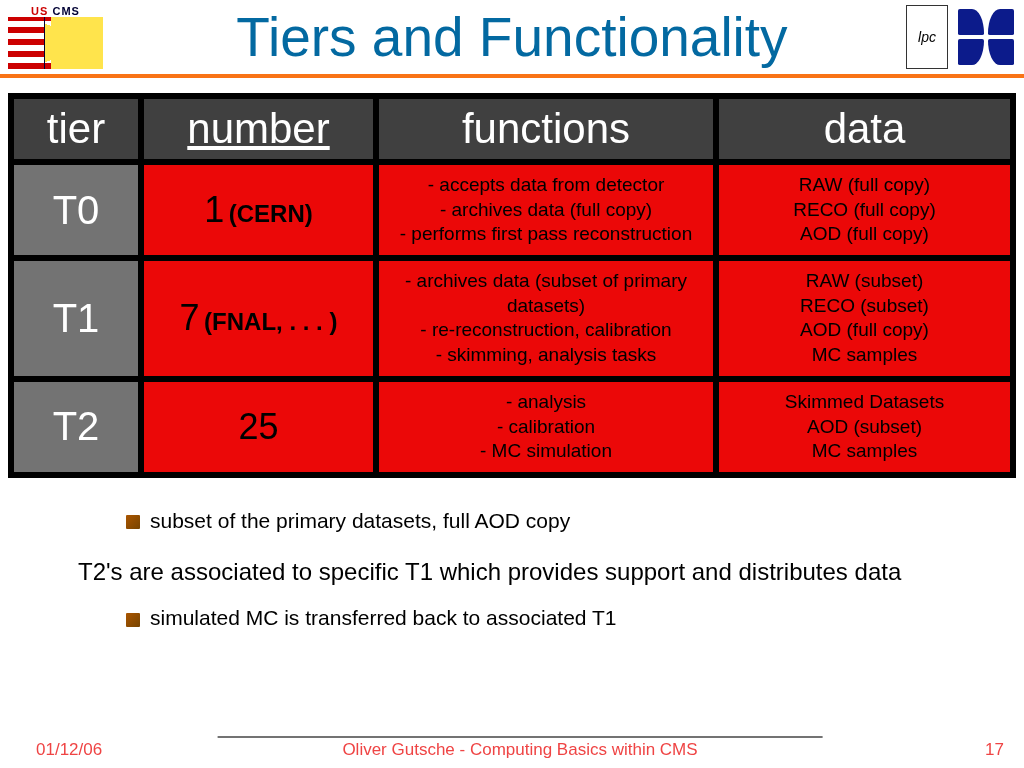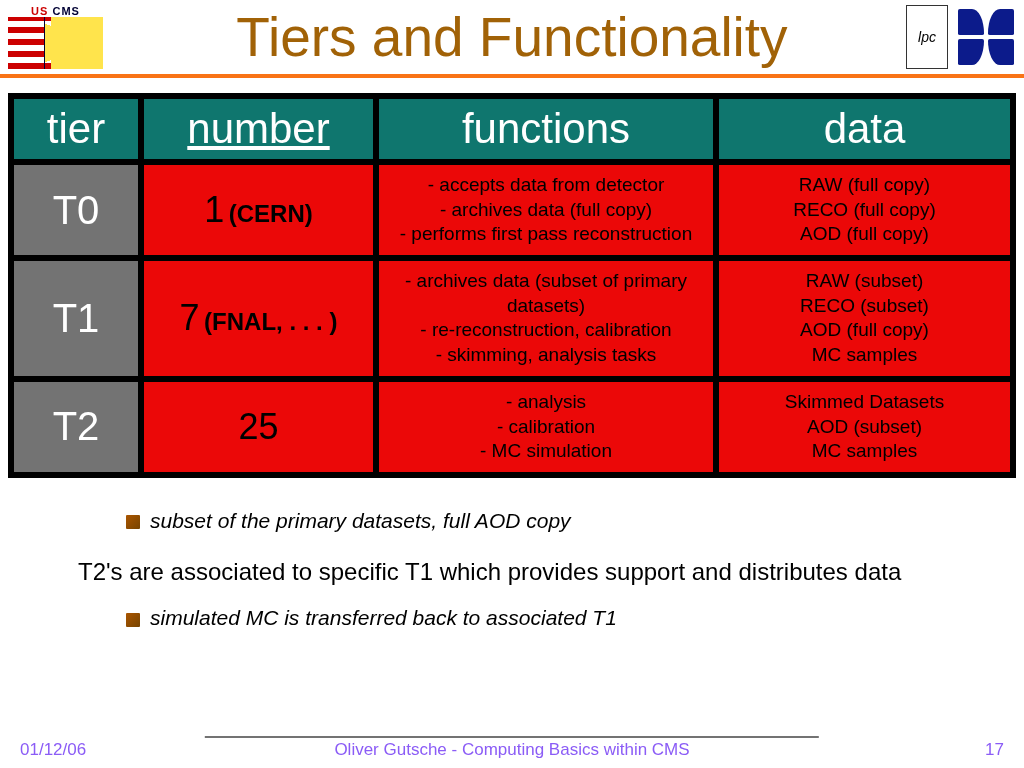--- a/index.html
+++ b/index.html
@@ -54,21 +54,21 @@
       bottom: 0;
       right: 0;
       background: radial-gradient(ellipse 80% 120% at 0% 50%, #ffe44c 30%, transparent 30%);
       border-left: 1px solid #003;
     }
     .title {
       flex: 1;
       text-align: center;
       font-size: 55px;
       font-weight: normal;
-      color: #a16207;
+      color: #0369a1;
     }
     .logo-right {
       display: flex;
       align-items: center;
       gap: 8px;
     }
     .lpc-logo {
       width: 42px;
       height: 64px;
       border: 1px solid #333;
@@ -110,21 +110,21 @@
       background: #000;
       border: 3px solid #000;
     }
     .table td, .table th {
       border: 3px solid #000;
       text-align: center;
       vertical-align: middle;
       padding: 8px 6px;
     }
     .table th {
-      background: #0f766e;
+      background: #404040;
       color: #fff;
       font-size: 42px;
       font-weight: normal;
       padding: 6px;
     }
     .table td.blue {
       background: #737373;
       color: #fff;
       font-size: 40px;
       font-weight: normal;
@@ -148,43 +148,42 @@
       color: #000;
     }
     .below-text .item {
       margin-bottom: 8px;
     }
     .below-text .sub {
       font-size: 21px;
       padding-left: 48px;
       margin-top: 12px;
       margin-bottom: 18px;
-      font-style: italic;
     }
     .bullet {
       display: inline-block;
       width: 14px;
       height: 14px;
       background: linear-gradient(135deg, #a50 0%, #740 100%);
       margin-right: 10px;
       vertical-align: middle;
       border-radius: 1px;
     }
 
     .footer {
       position: absolute;
       bottom: 8px;
-      left: 0;
+      left: 16px;
       right: 0;
       display: flex;
       justify-content: space-between;
       align-items: flex-end;
       padding: 0 20px;
       font-size: 17px;
-      color: #8b5cf6;
+      color: #ef4444;
     }
     .footer .center {
       position: absolute;
       left: 50%;
       transform: translateX(-50%);
       border-top: 2px solid #737373;
       width: 60%;
       text-align: center;
       padding-top: 2px;
     }

